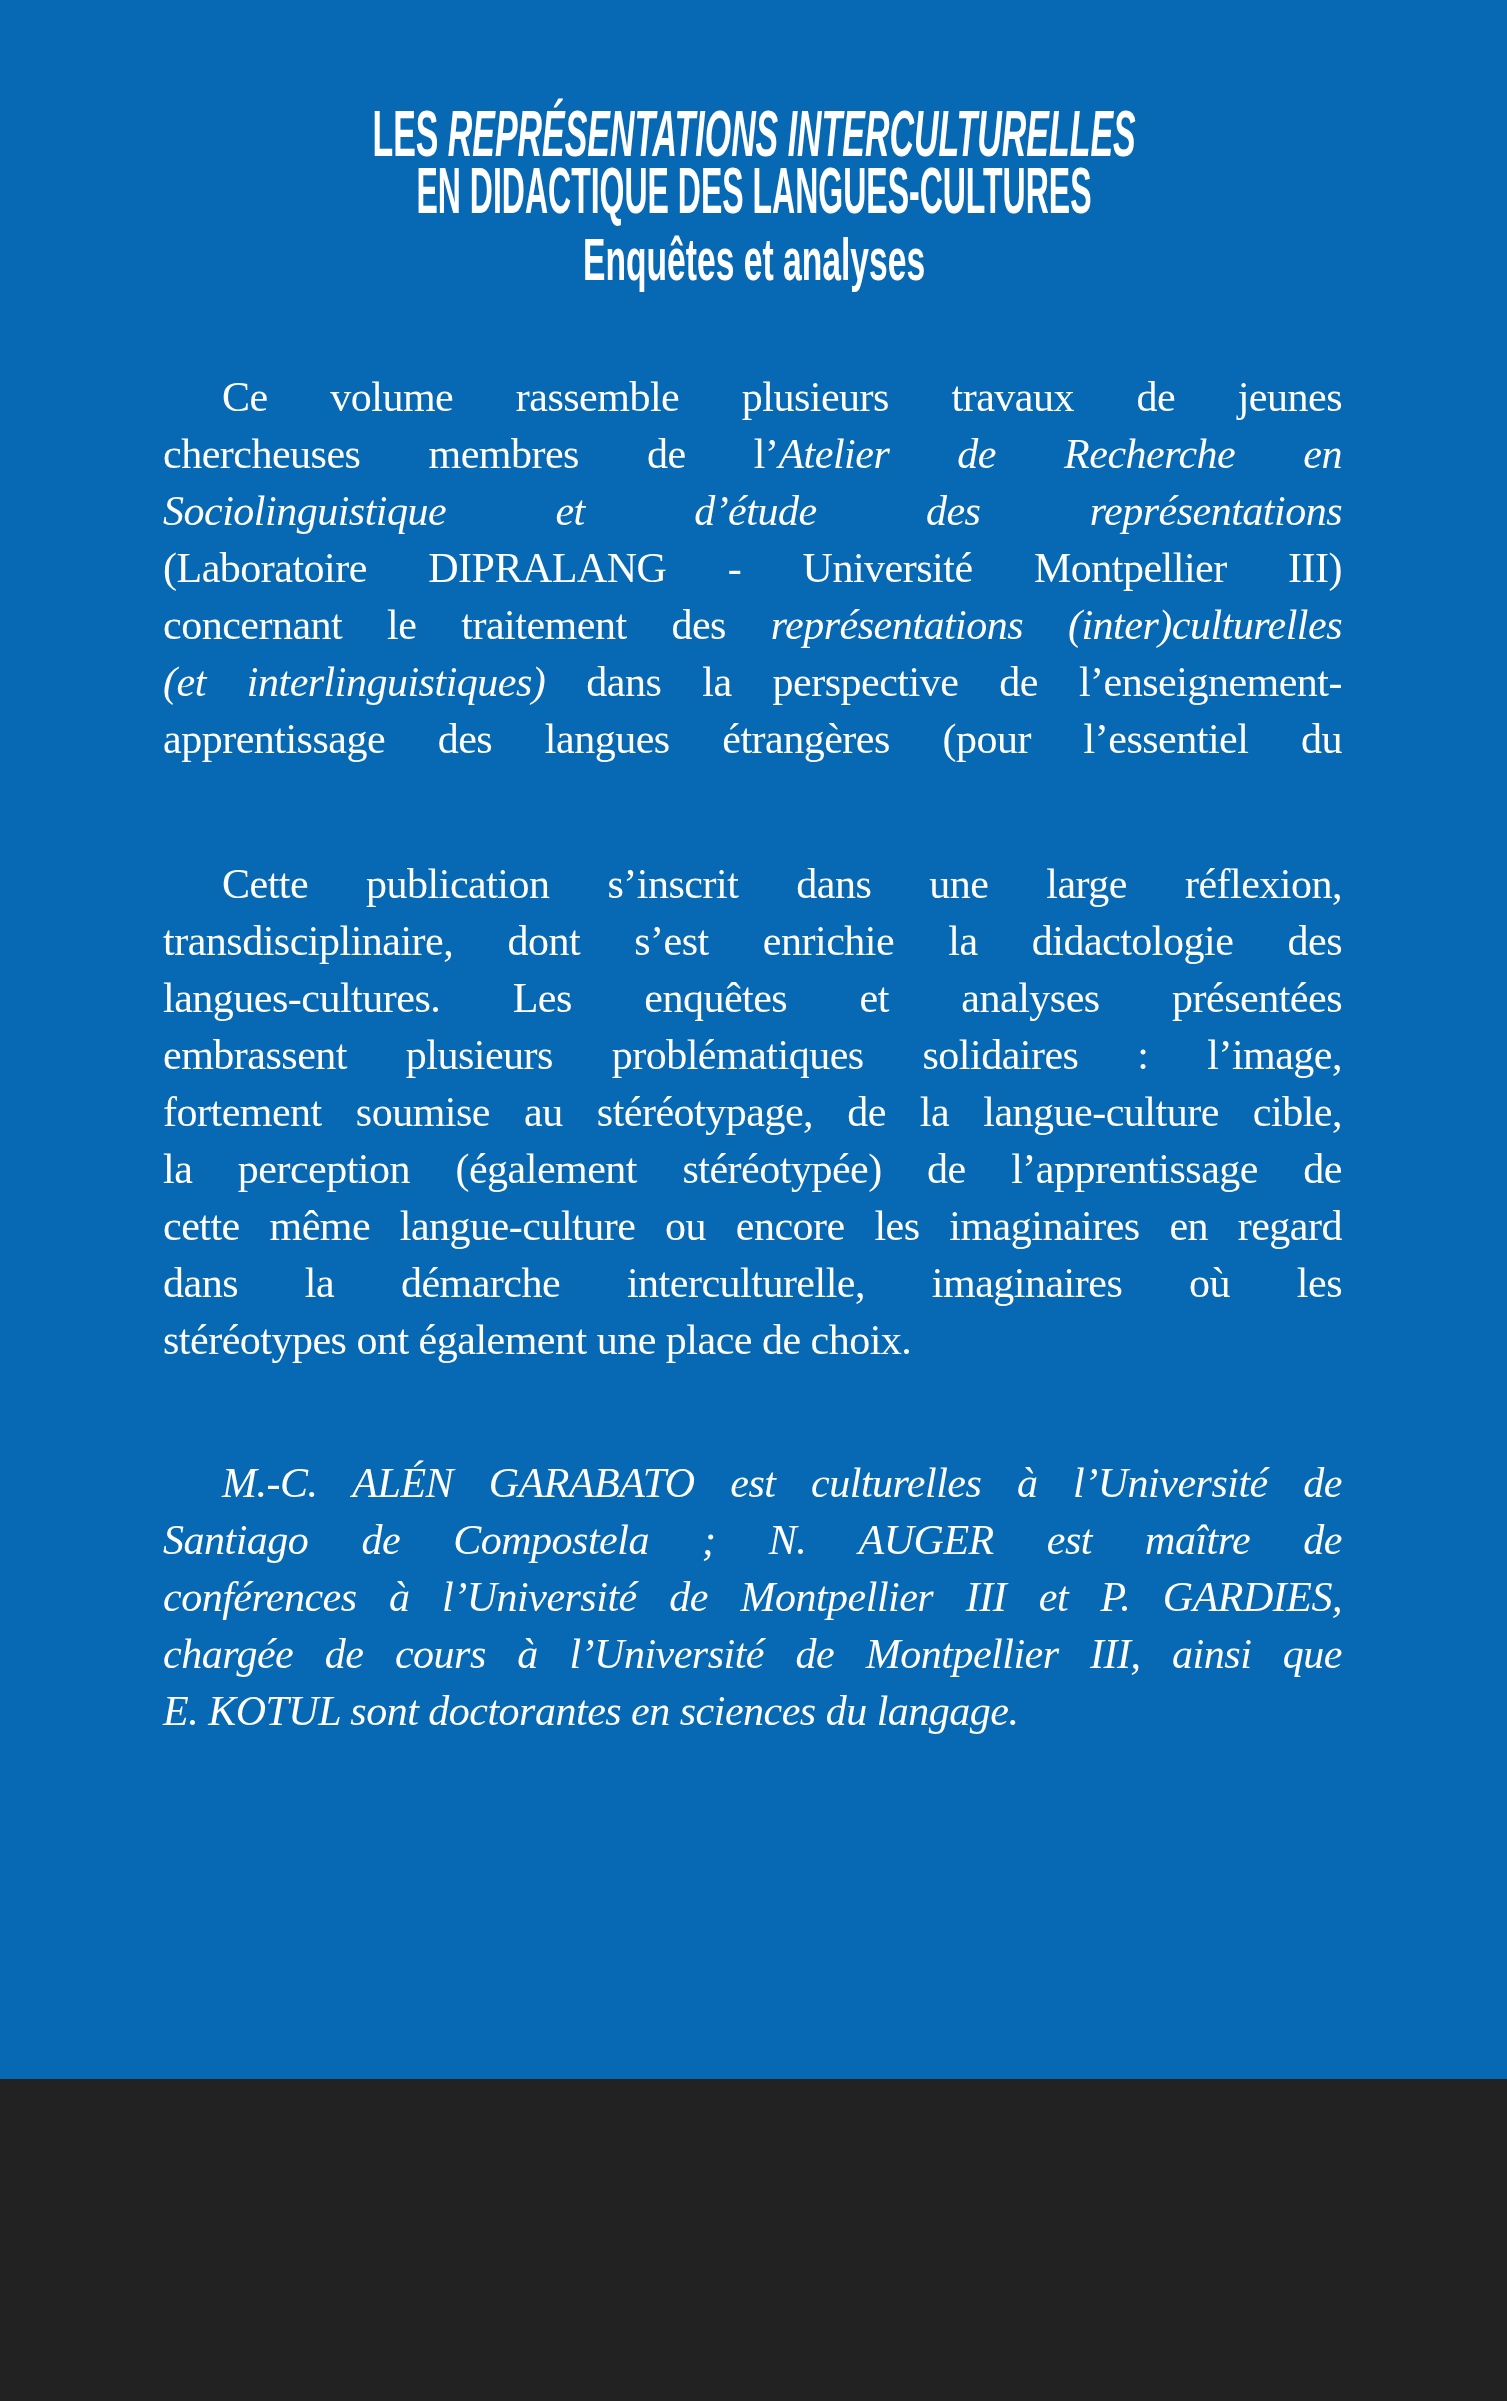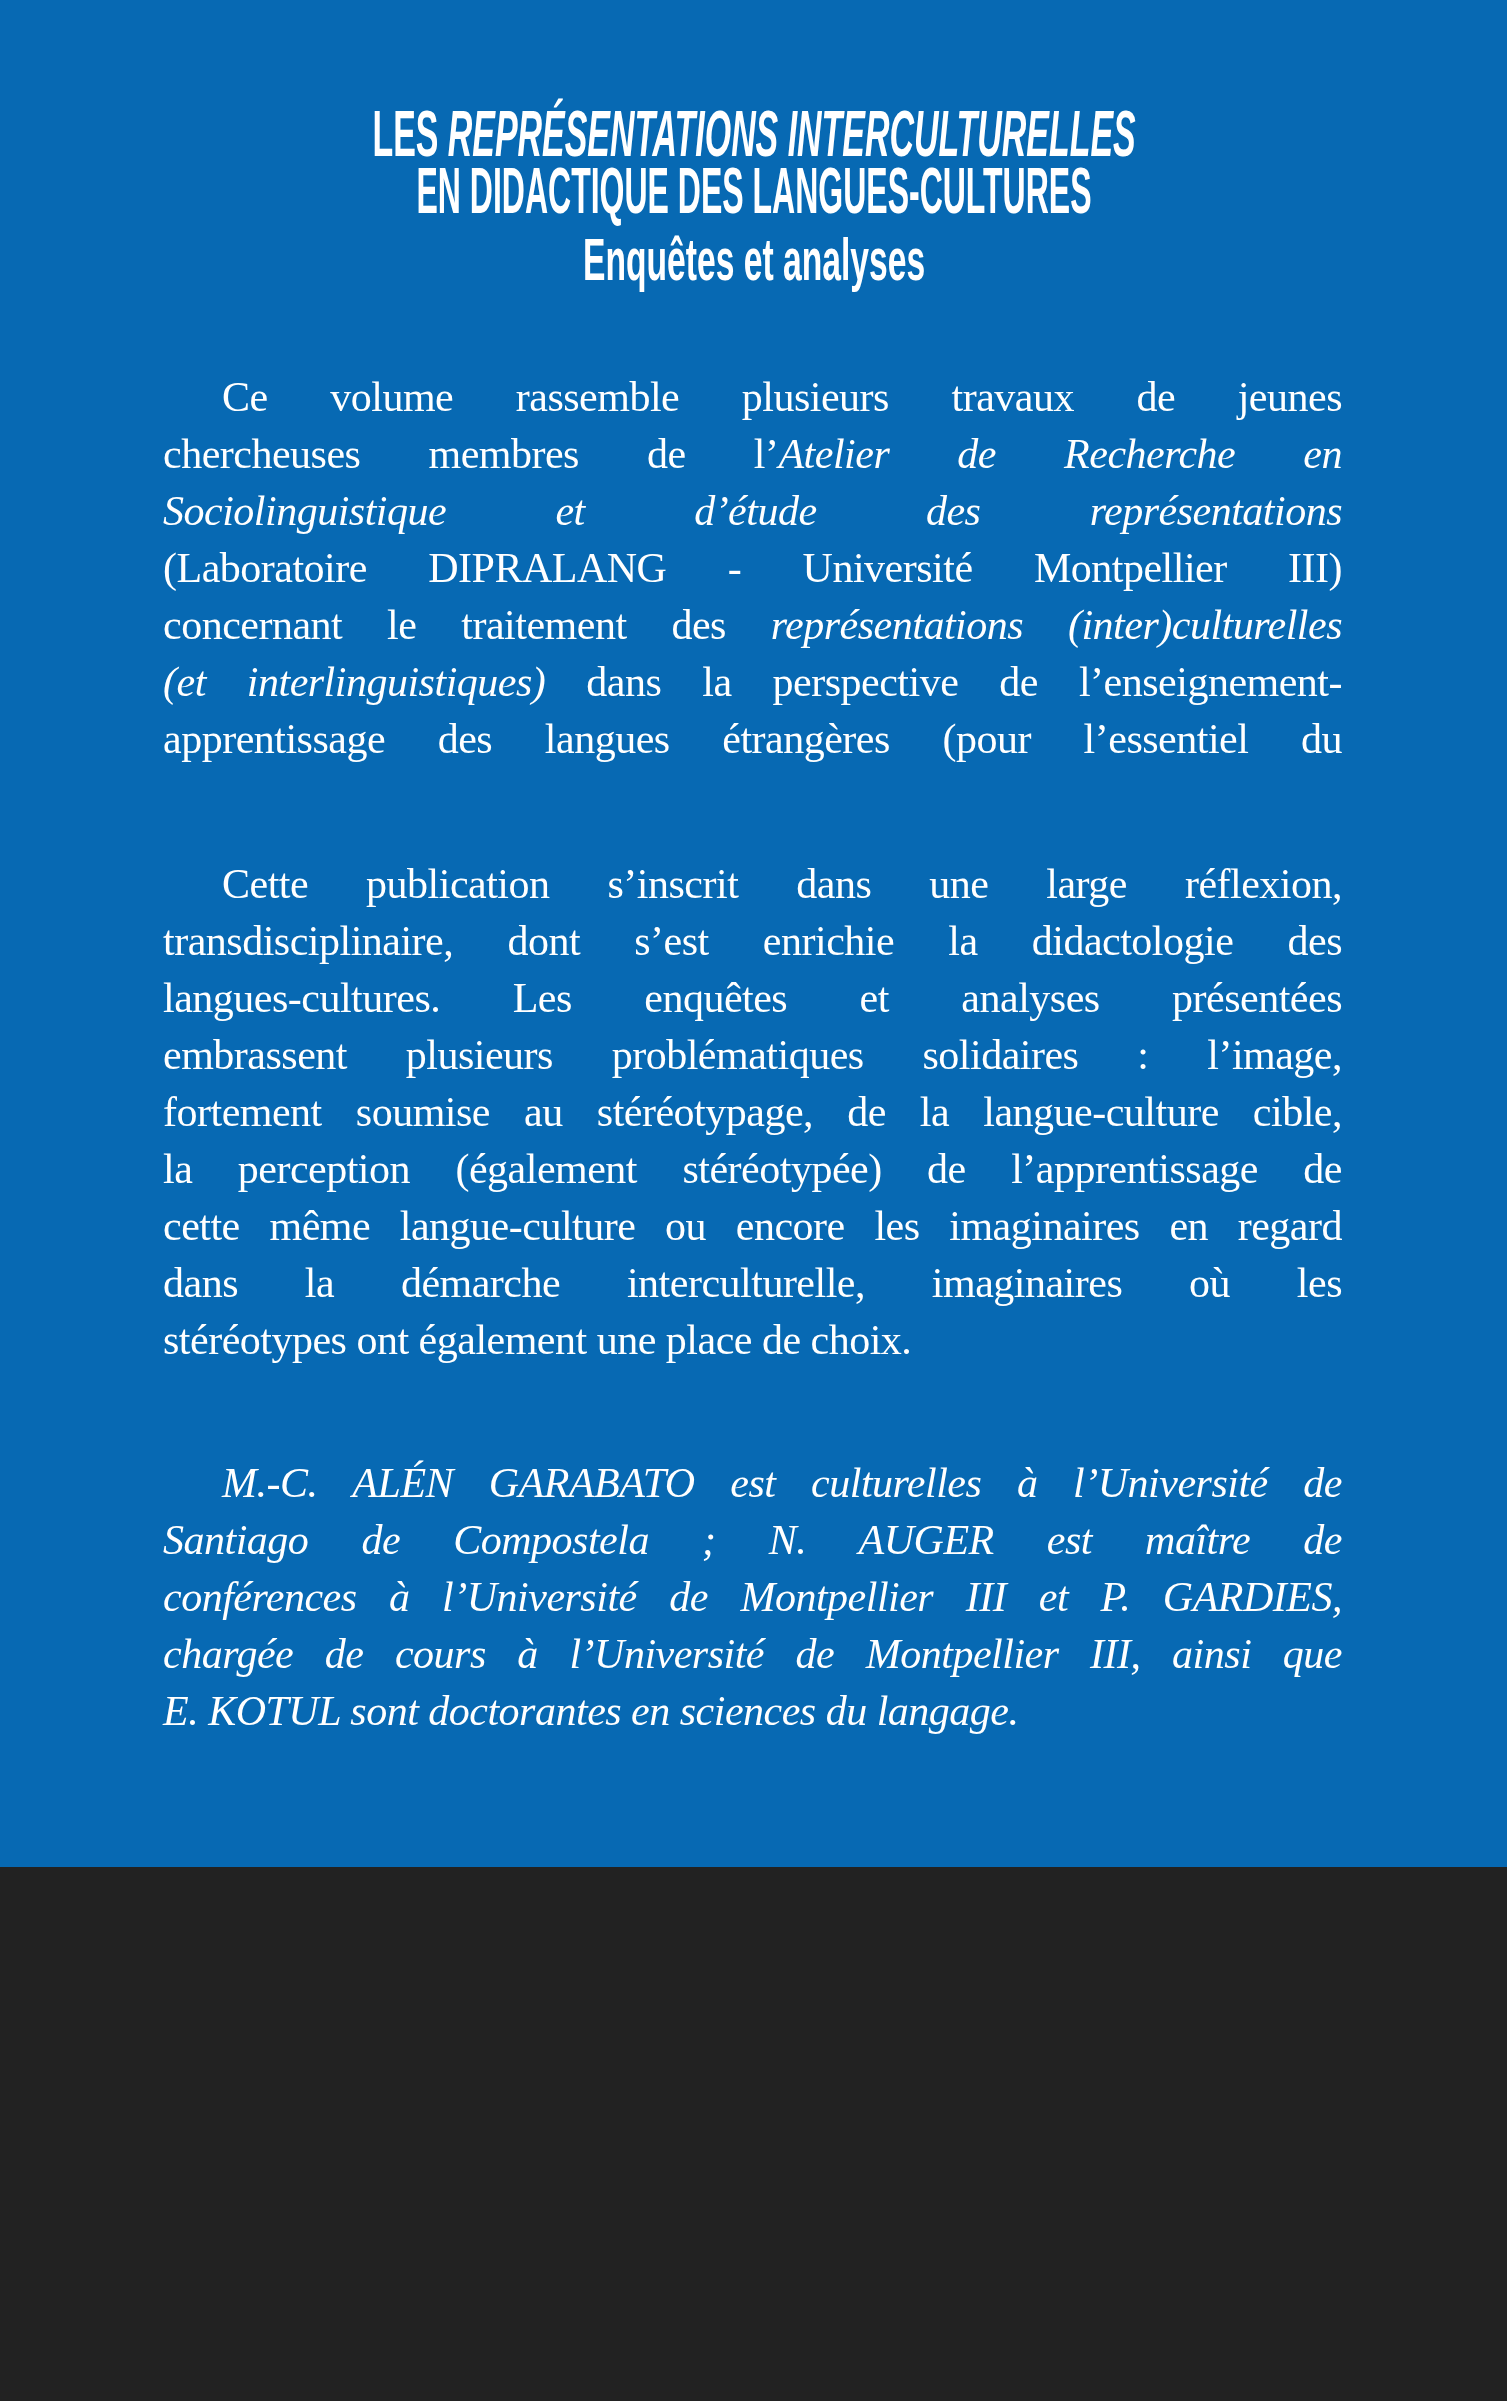--- a/index.html
+++ b/index.html
@@ -1,17 +1,17 @@
 <!DOCTYPE html>
 <html style="font-size:15px"><head>
 <meta charset="utf-8">
 <style>
   html,body{margin:0;padding:0;background:#222;}
   .cover{
-    position:relative;width:1508px;height:1867px;overflow:hidden;
+    position:relative;width:1508px;height:2079px;overflow:hidden;
     font-family:"Liberation Serif",serif;color:#ffffff;
   }
   
   .title-line{position:absolute;left:0;width:100%;text-align:center;
     font-family:"Liberation Sans",sans-serif;font-weight:700;color:#fff;
     line-height:1;white-space:nowrap;}
   .tl1{top:102px;font-size:64px;}
   .tl2{top:159px;font-size:64px;}
   .tl3{top:231px;font-size:59px;}
   .cond{display:inline-block;transform-origin:50% 50%;white-space:nowrap;}

